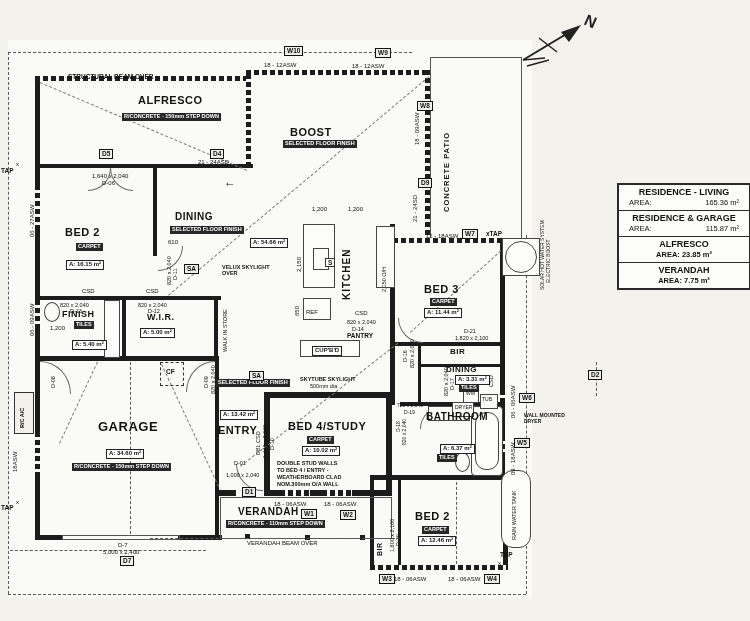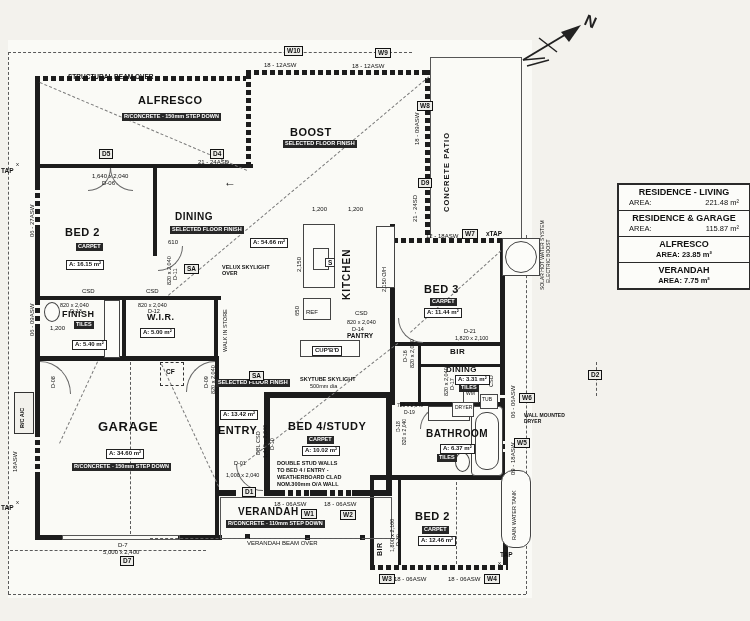--- a/index.html
+++ b/index.html
@@ -139,21 +139,21 @@
   <div class="rname" style="left:65px;top:227px;font-size:11px">BED 2</div>
   <div class="rname" style="left:62px;top:310px;font-size:9px">FINISH</div>
   <div class="rname" style="left:147px;top:313px;font-size:9px">W.I.R.</div>
   <div class="rname" style="left:98px;top:420px;font-size:13px">GARAGE</div>
   <div class="rname" style="left:218px;top:425px;font-size:11px">ENTRY</div>
   <div class="rname" style="left:288px;top:421px;font-size:11px">BED 4/STUDY</div>
   <div class="rname" style="left:238px;top:507px;font-size:10px">VERANDAH</div>
   <div class="rname" style="left:415px;top:511px;font-size:11px">BED 2</div>
   <div class="rname" style="left:424px;top:284px;font-size:11px">BED 3</div>
   <div class="rname" style="left:446px;top:366px;font-size:8px">DINING</div>
-  <div class="rname" style="left:426px;top:429px;font-size:10px">BATHROOM</div>
+  <div class="rname" style="left:426px;top:412px;font-size:10px">BATHROOM</div>
   <div class="rname" style="left:450px;top:348px;font-size:8px">BIR</div>
   <div class="rname vrt" style="left:342px;top:300px;font-size:10px;letter-spacing:1px">KITCHEN</div>
   <div class="rname vrt" style="left:376px;top:556px;font-size:7px">BIR</div>
   <div class="sm vrt" style="left:222px;top:352px;font-size:5.5px">WALK IN STORE</div>
 
   <div class="cd" style="left:122px;top:113px">R/CONCRETE - 150mm STEP DOWN</div>
   <div class="cd" style="left:283px;top:140px">SELECTED FLOOR FINISH</div>
   <div class="cd" style="left:170px;top:226px">SELECTED FLOOR FINISH</div>
   <div class="cd" style="left:216px;top:379px">SELECTED FLOOR FINISH</div>
   <div class="cd" style="left:76px;top:243px">CARPET</div>
@@ -298,21 +298,21 @@
     <line x1="12" y1="58" x2="34" y2="52" stroke="#222" stroke-width="1.5"></line>
     <line x1="24" y1="30" x2="42" y2="44" stroke="#222" stroke-width="1.5"></line>
     <text x="68" y="16" font-size="16" font-weight="bold" fill="#222" transform="rotate(24 68 16)" font-family="Liberation Sans, sans-serif">N</text>
   </svg>
 
   <div class="legend">
     <div class="row">
       <div class="nm">RESIDENCE - LIVING</div>
       <div class="ar">
         <span>AREA:</span>
-        <span>221.48 m²</span>
+        <span>165.36 m²</span>
       </div>
     </div>
     <div class="row">
       <div class="nm">RESIDENCE &amp; GARAGE</div>
       <div class="ar">
         <span>AREA:</span>
         <span>115.87 m²</span>
       </div>
     </div>
     <div class="row">

